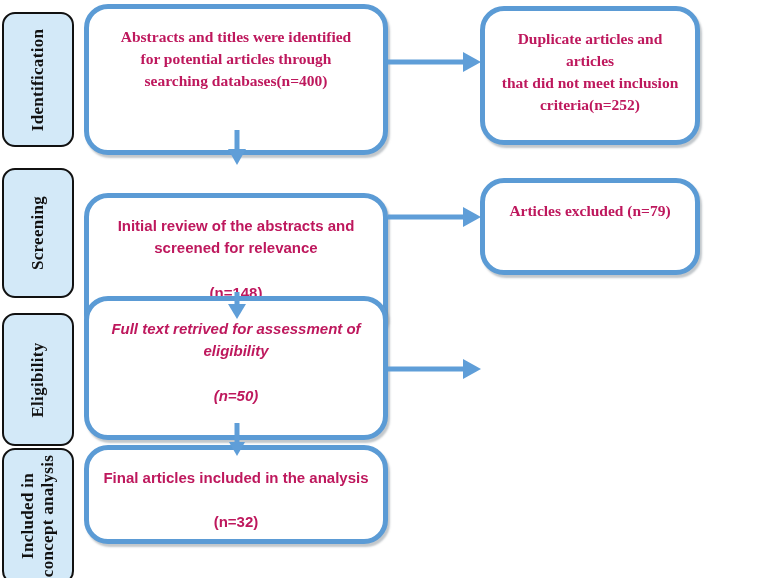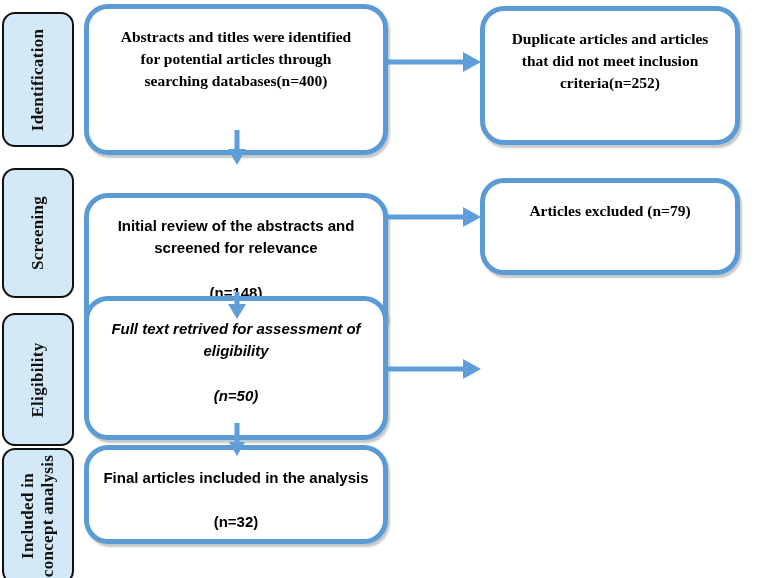--- a/index.html
+++ b/index.html
@@ -36,24 +36,24 @@
   }
   
   .flow-box, .side-box {
     position: absolute;
     background: #ffffff;
     border: 5px solid #5b9bd5;
     border-radius: 24px;
     box-sizing: border-box;
     box-shadow: 2px 3px 2px rgba(120, 130, 140, 0.45);
     text-align: center;
-    color: #000000;
+    color: #be185d;
   }
   .flow-box { left: 84px; width: 304px; }
-  .side-box { left: 480px; width: 260px; }
+  .side-box { left: 480px; width: 220px; }
   .box-text {
     display: block;
     padding: 17px 10px 0 10px;
     white-space: pre-line;
     font-weight: bold;
   }
   .serif-text { font-family: "Liberation Serif", serif; font-size: 15.5px; line-height: 1.42; }
   .sans-text  { font-family: "Liberation Sans", sans-serif; font-size: 15px;  line-height: 1.48; }
   
   #arrows {

